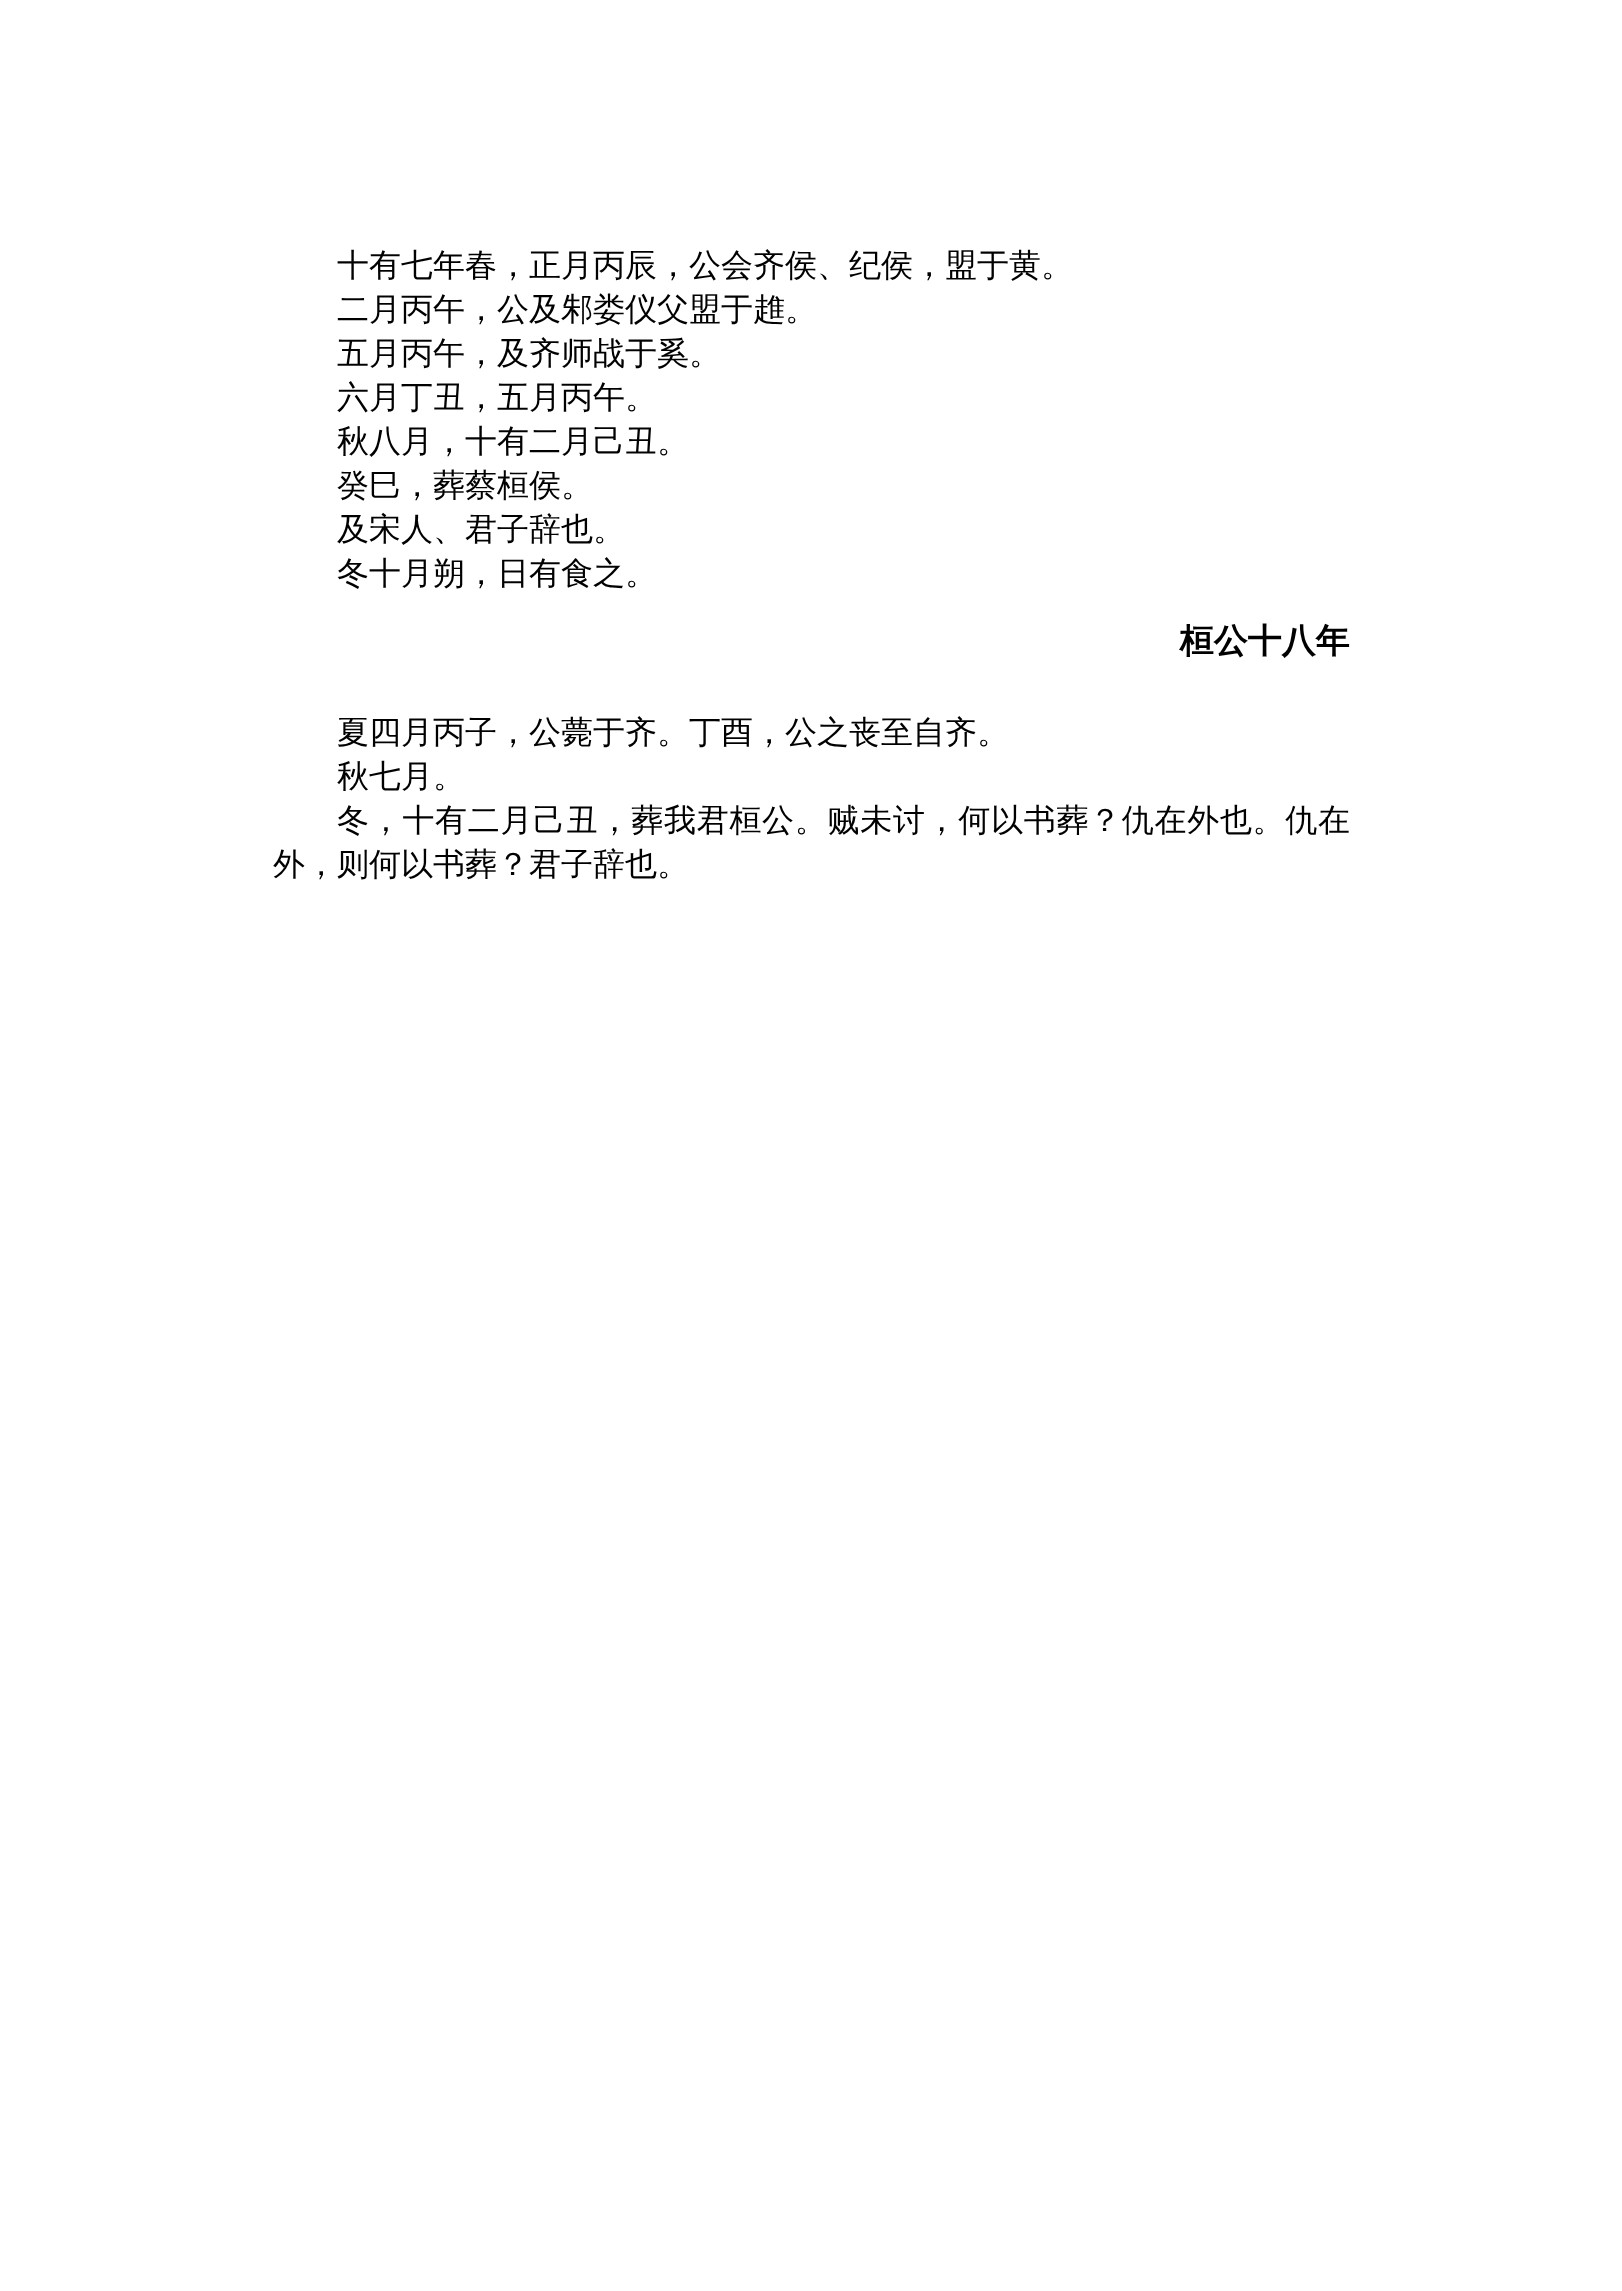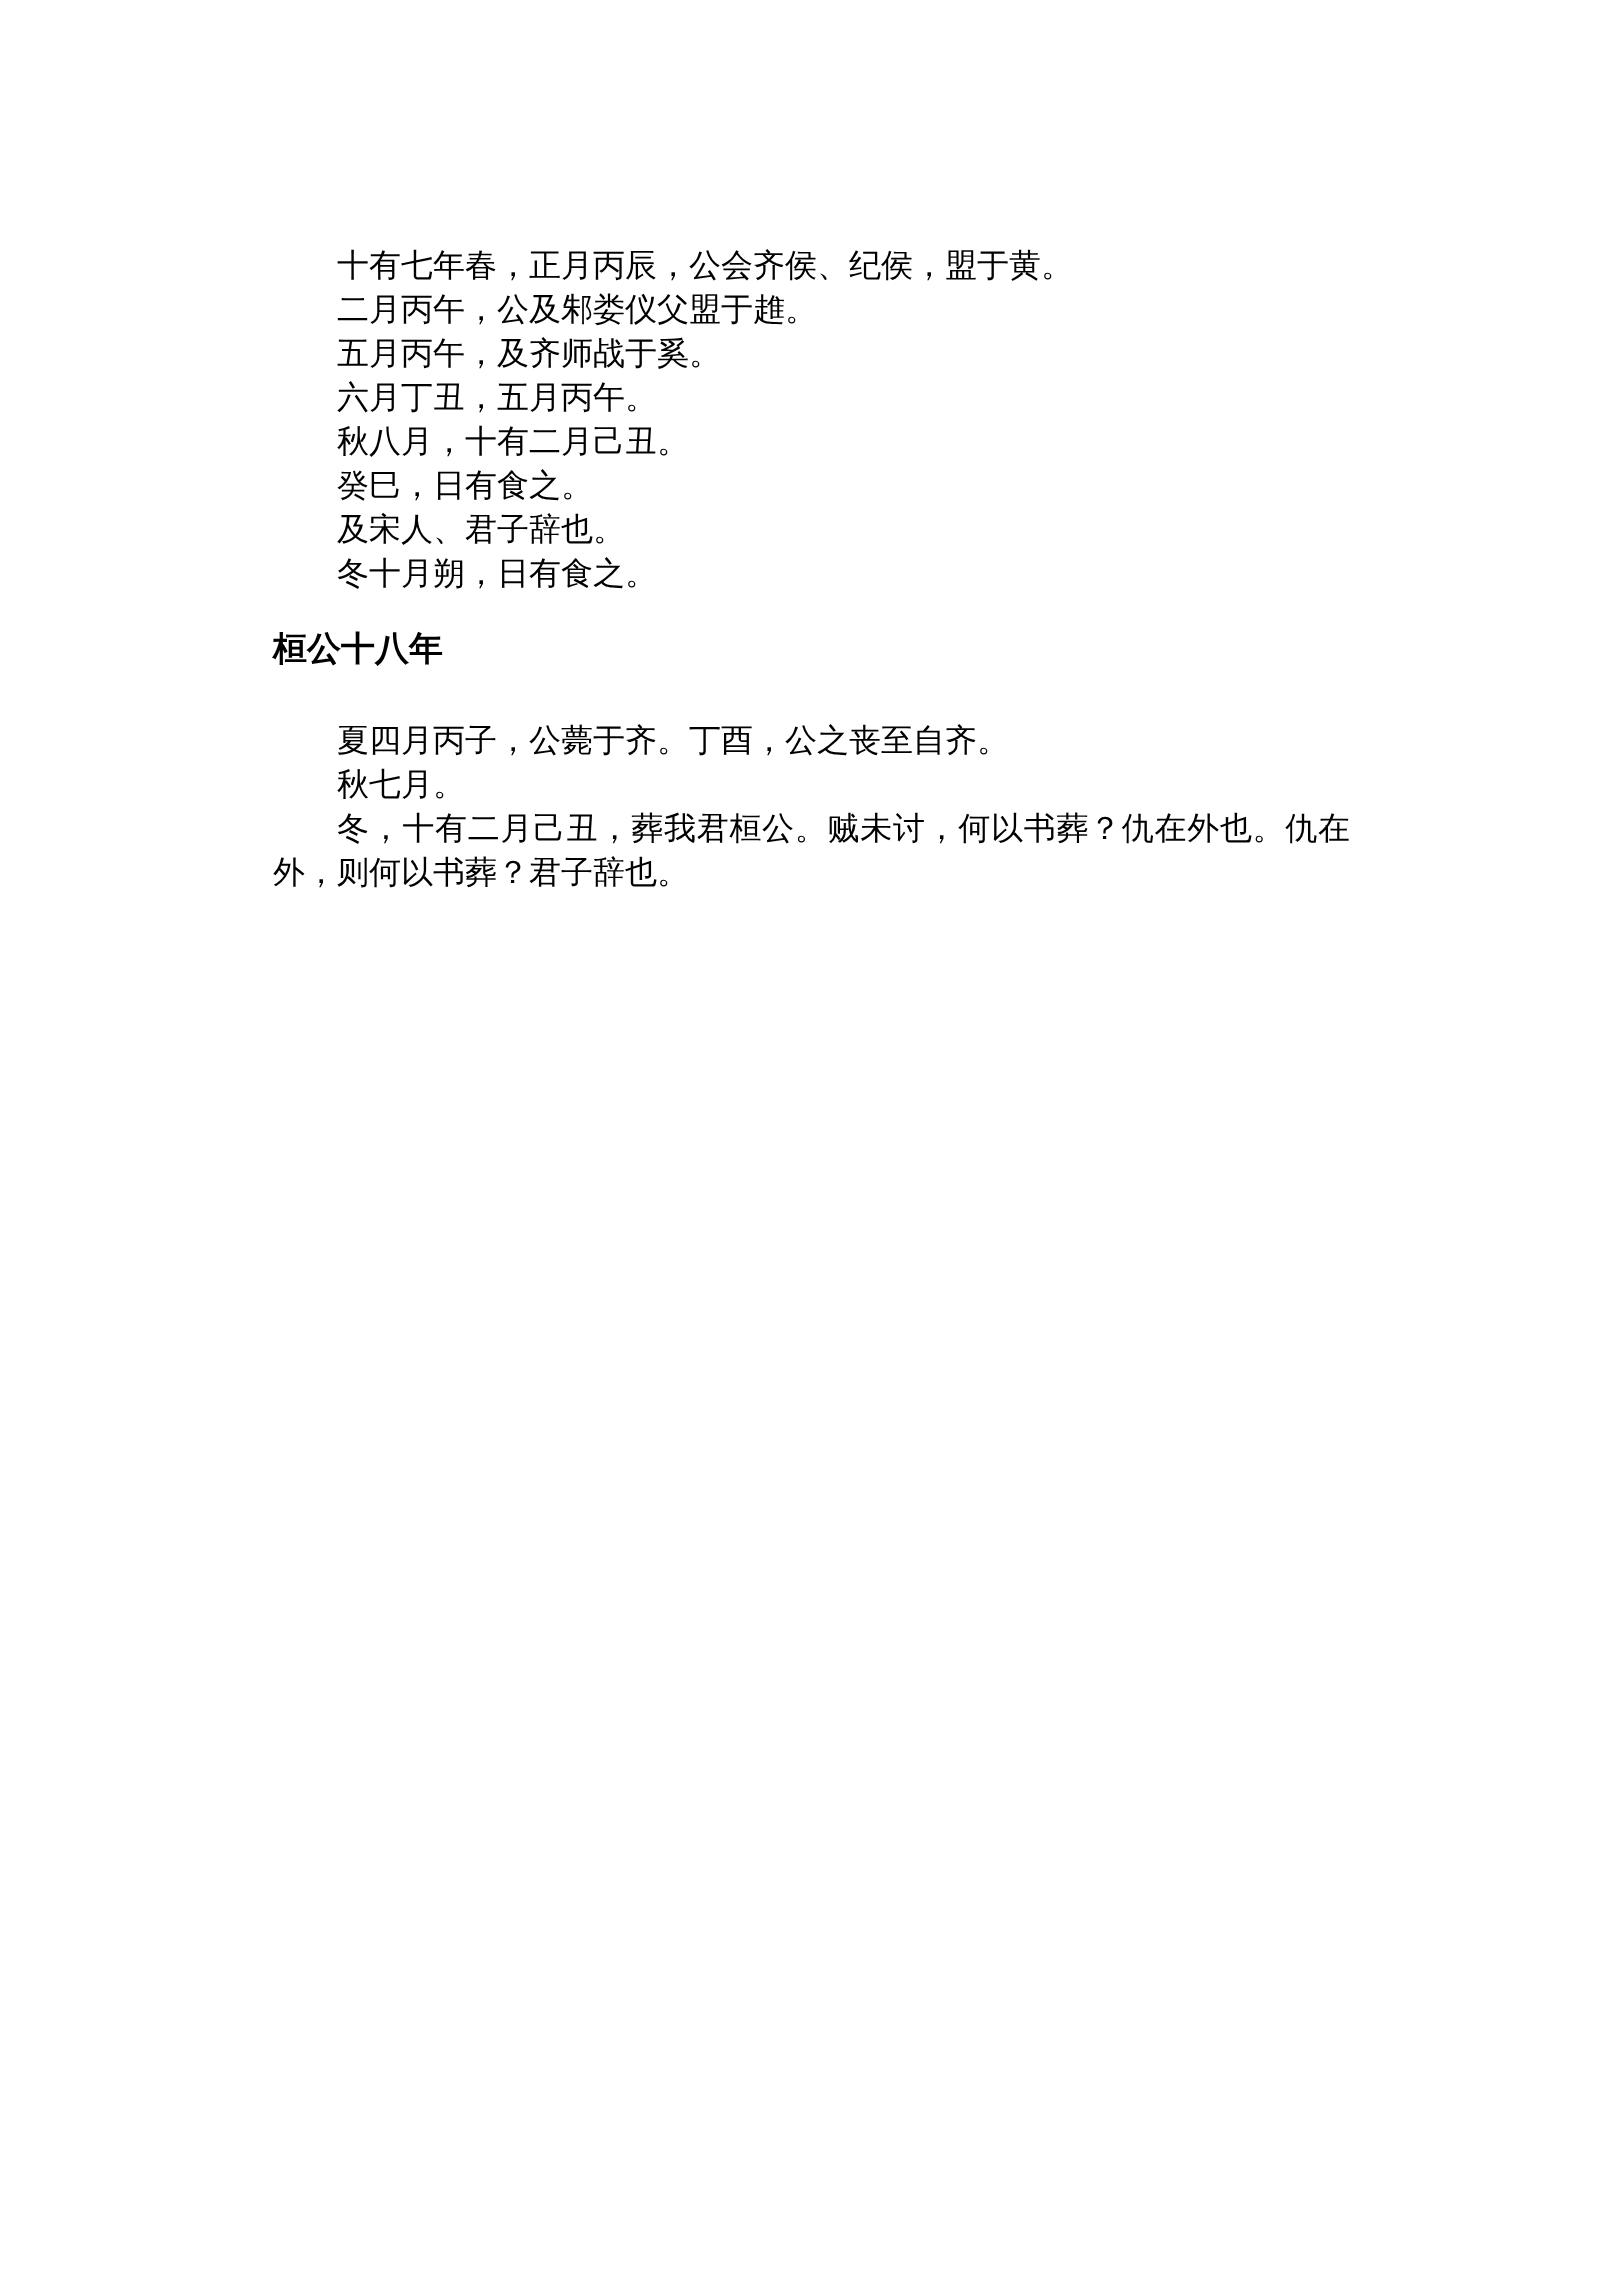--- a/index.html
+++ b/index.html
@@ -25,40 +25,40 @@
     line-height: 44px;
     text-indent: 2em;
     letter-spacing: 0;
     color: #000000;
     font-family: Liberation Mono, monospace;
   }
   .commentary p {
     text-align: justify;
   }
   .chapter-heading {
-    margin: 28px 0 51px 0;
+    margin: 20px 0 51px 0;
     font-size: 34px;
     line-height: 44px;
     font-weight: bold;
-    text-align: left;
+    text-align: right;
     color: #000000;
   }
 </style>
 </head>
 <body>
 
 <div class="page">
 
   <section class="chronicle">
     <p>十有七年春，正月丙辰，公会齐侯、纪侯，盟于黄。</p>
     <p>二月丙午，公及邾娄仪父盟于趡。</p>
     <p>五月丙午，及齐师战于奚。</p>
     <p>六月丁丑，五月丙午。</p>
     <p>秋八月，十有二月己丑。</p>
-    <p>癸巳，日有食之。</p>
+    <p>癸巳，葬蔡桓侯。</p>
     <p>及宋人、君子辞也。</p>
     <p>冬十月朔，日有食之。</p>
   </section>
 
   <h2 class="chapter-heading">桓公十八年</h2>
 
   <section class="commentary">
     <p>夏四月丙子，公薨于齐。丁酉，公之丧至自齐。</p>
     <p>秋七月。</p>
     <p>冬，十有二月己丑，葬我君桓公。贼未讨，何以书葬？仇在外也。仇在外，则何以书葬？君子辞也。</p>

